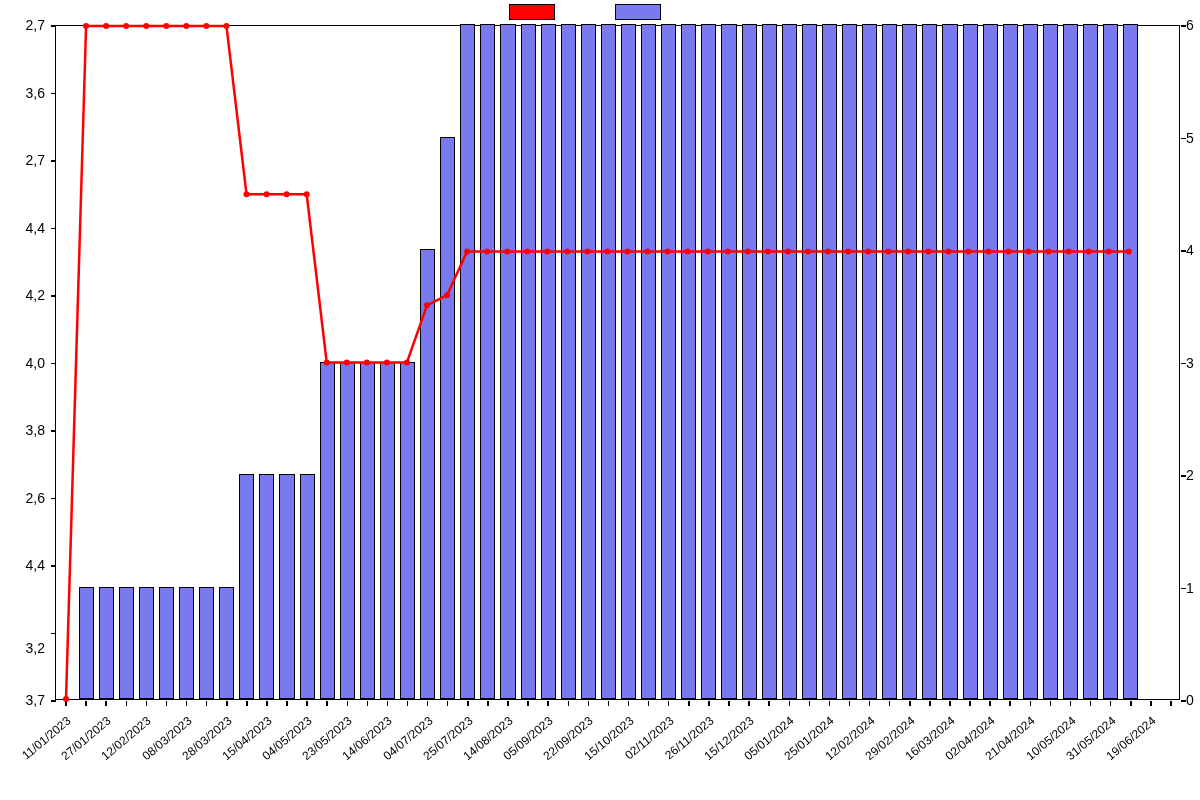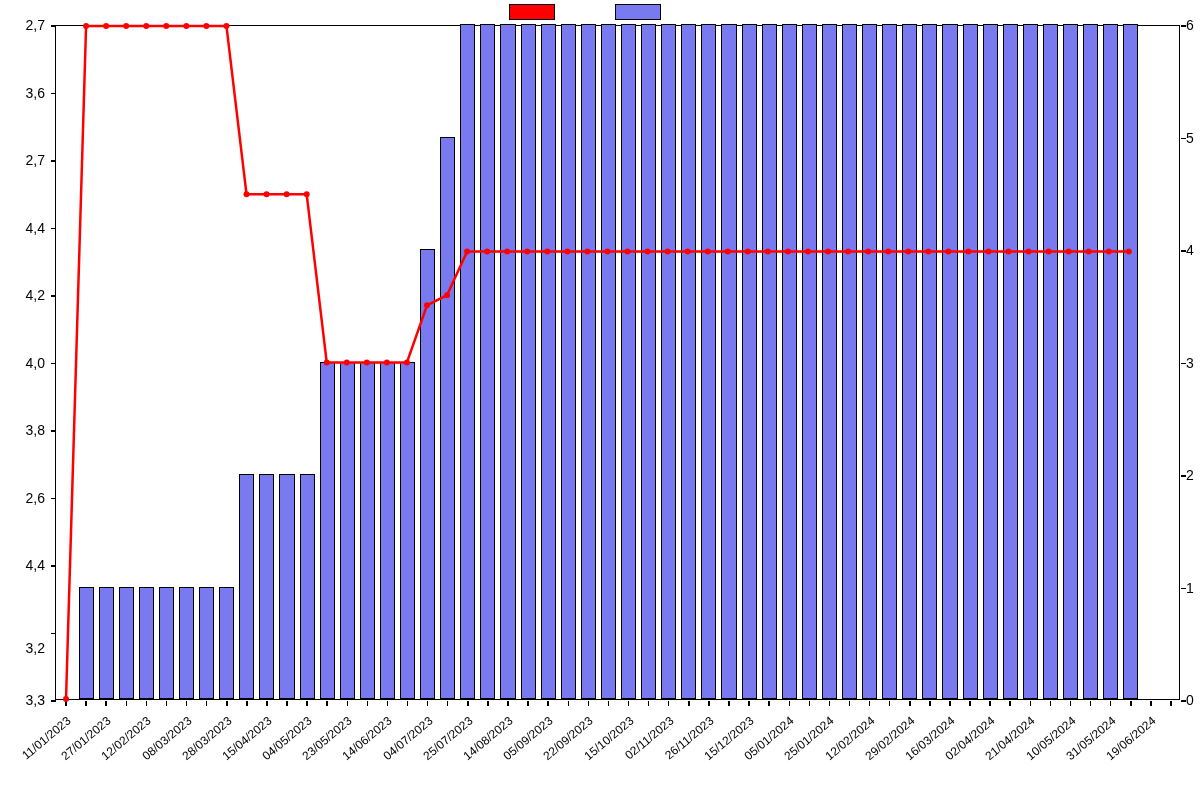--- a/index.html
+++ b/index.html
@@ -105,21 +105,21 @@
 <div class="stage">
 
   <div class="legend">
     <div class="swatch-red"></div>
     <span></span>
     <div class="swatch-blue"></div>
     <span></span>
   </div>
 
   <div class="y-left-labels" id="yLeft">
-      <div style="top: 675px;">3,3</div>
+      <div style="top: 675px;">3,7</div>
       <div style="top: 607.5px; margin-top: 15px;">3,2</div>
       <div style="top: 540px;">4,4</div>
       <div style="top: 472.5px;">2,6</div>
       <div style="top: 405px;">3,8</div>
       <div style="top: 337.5px;">4,0</div>
       <div style="top: 270px;">4,2</div>
       <div style="top: 202.5px;">4,4</div>
       <div style="top: 135px;">2,7</div>
       <div style="top: 67.5px;">3,6</div>
       <div style="top: 0px;">2,7</div>

